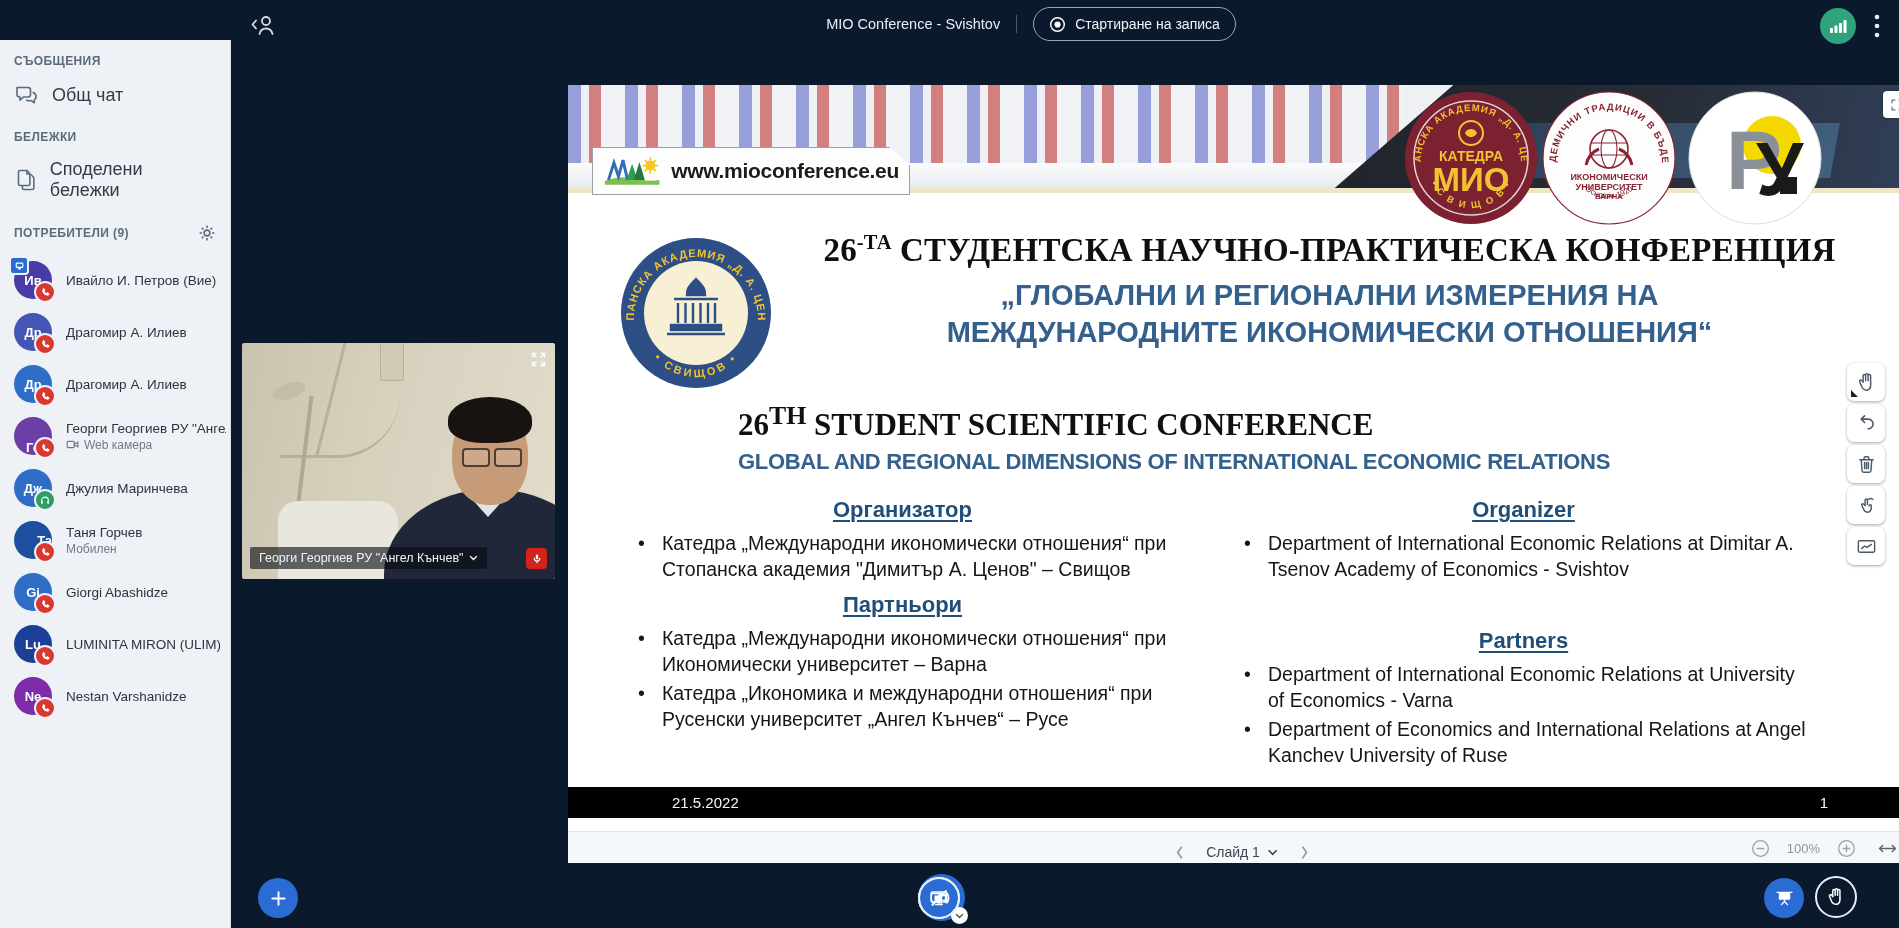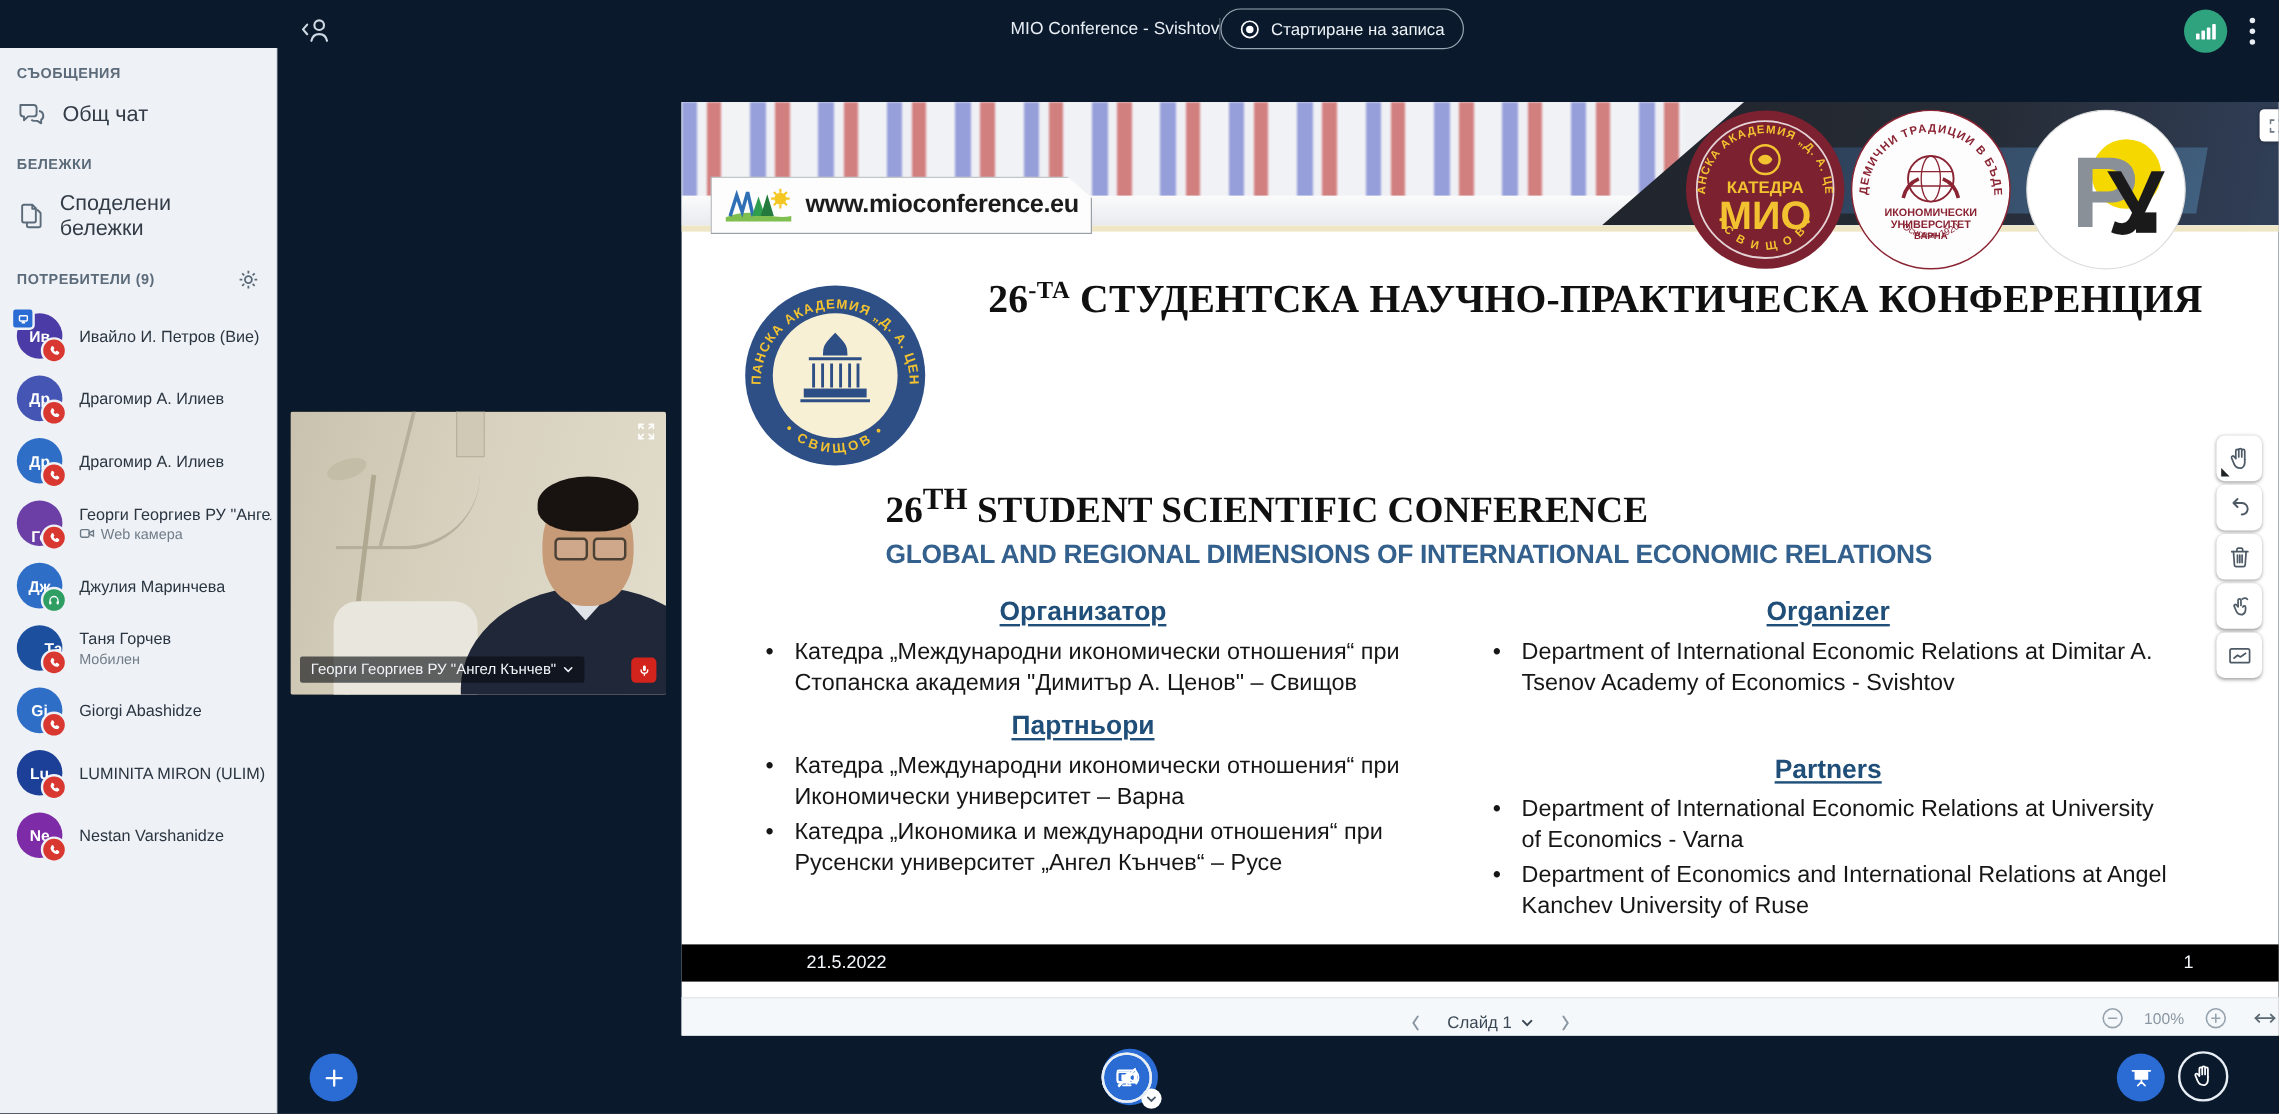--- a/index.html
+++ b/index.html
@@ -16,21 +16,21 @@
   .avatar{position:relative;flex:0 0 38px;width:38px;height:38px;border-radius:50%;
           display:flex;align-items:center;justify-content:center;color:#fff;font-size:13px;font-weight:bold;}
   .badge{position:absolute;right:-4px;bottom:-4px;width:18px;height:18px;border-radius:50%;
          border:2px solid #eef1f6;display:flex;align-items:center;justify-content:center;}
   .badge.red{background:#d93831;} .badge.green{background:#2e9e63;}
   .chip{position:absolute;left:-5px;top:-5px;width:16px;height:15px;border-radius:4px;background:#2a6cd4;
         border:2px solid #eef1f6;display:flex;align-items:center;justify-content:center;}
   .uname{font-size:13.5px;color:#2a3540;white-space:nowrap;overflow:hidden;max-width:160px;}
   .usub{display:flex;align-items:center;gap:5px;font-size:12px;color:#707c88;margin-top:2px;}
   
-  #topbar-center{position:absolute;left:231px;right:0;top:0;height:48px;display:flex;align-items:center;justify-content:center;transform:translateX(-34px);}
+  #topbar-center{position:absolute;left:231px;right:0;top:0;height:48px;display:flex;align-items:center;justify-content:center;gap:16px;transform:translateX(-34px);}
   #meeting-title{color:#e9eef5;font-size:14.5px;}
   .tb-divider{width:1px;height:18px;background:rgba(255,255,255,.28);}
   #record-btn{display:flex;align-items:center;gap:9px;height:32px;padding:0 15px;border:1px solid #9aa6b4;
               border-radius:17px;color:#eef3f8;font-size:14px;cursor:pointer;background:transparent;}
   #hide-users-btn{position:absolute;left:250px;top:13px;cursor:pointer;}
   #conn-status{position:absolute;left:1820px;top:8px;width:36px;height:36px;border-radius:50%;background:#2fa27e;
                display:flex;align-items:center;justify-content:center;cursor:pointer;}
   #options-menu{position:absolute;left:1872px;top:12px;cursor:pointer;padding:2px;}
   
   #webcam{position:absolute;left:242px;top:343px;width:313px;height:236px;background:#050505;border-radius:2px;overflow:hidden;cursor:pointer;}
@@ -455,20 +455,24 @@
       <g stroke="#2d4f86" stroke-width="2.4" fill="none">
         <path d="M80 46c-9 9-9 11-9 16h18c0-5 0-7-9-16z" fill="#2d4f86"></path>
         <path d="M58 66h44M62 70v20M69.5 70v20M77 70v20M84.5 70v20M92 70v20M99 70v20"></path>
         <rect x="55" y="92" width="50" height="5" fill="#2d4f86"></rect>
         <path d="M51 101h58"></path>
       </g>
     </svg>
 
     <div class="bg-title">
       <div class="t-serif"><span>26</span><sup>-ТА</sup><span> СТУДЕНТСКА НАУЧНО-ПРАКТИЧЕСКА КОНФЕРЕНЦИЯ</span></div>
+      <div class="t-sub">
+          <div>„ГЛОБАЛНИ И РЕГИОНАЛНИ ИЗМЕРЕНИЯ НА</div>
+          <div>МЕЖДУНАРОДНИТЕ ИКОНОМИЧЕСКИ ОТНОШЕНИЯ“</div>
+        </div>
     </div>
     <div class="en-title">
       <div class="t-serif2"><span>26</span><sup>TH</sup><span> STUDENT SCIENTIFIC CONFERENCE</span></div>
       <div class="t-sub2">GLOBAL AND REGIONAL DIMENSIONS OF INTERNATIONAL ECONOMIC RELATIONS</div>
     </div>
 
     <div class="col" id="col-left">
       <div class="col-head">Организатор</div>
       <ul class="bullets">
         <li>Катедра „Международни икономически отношения“ при Стопанска академия "Димитър А. Ценов" – Свищов</li>

